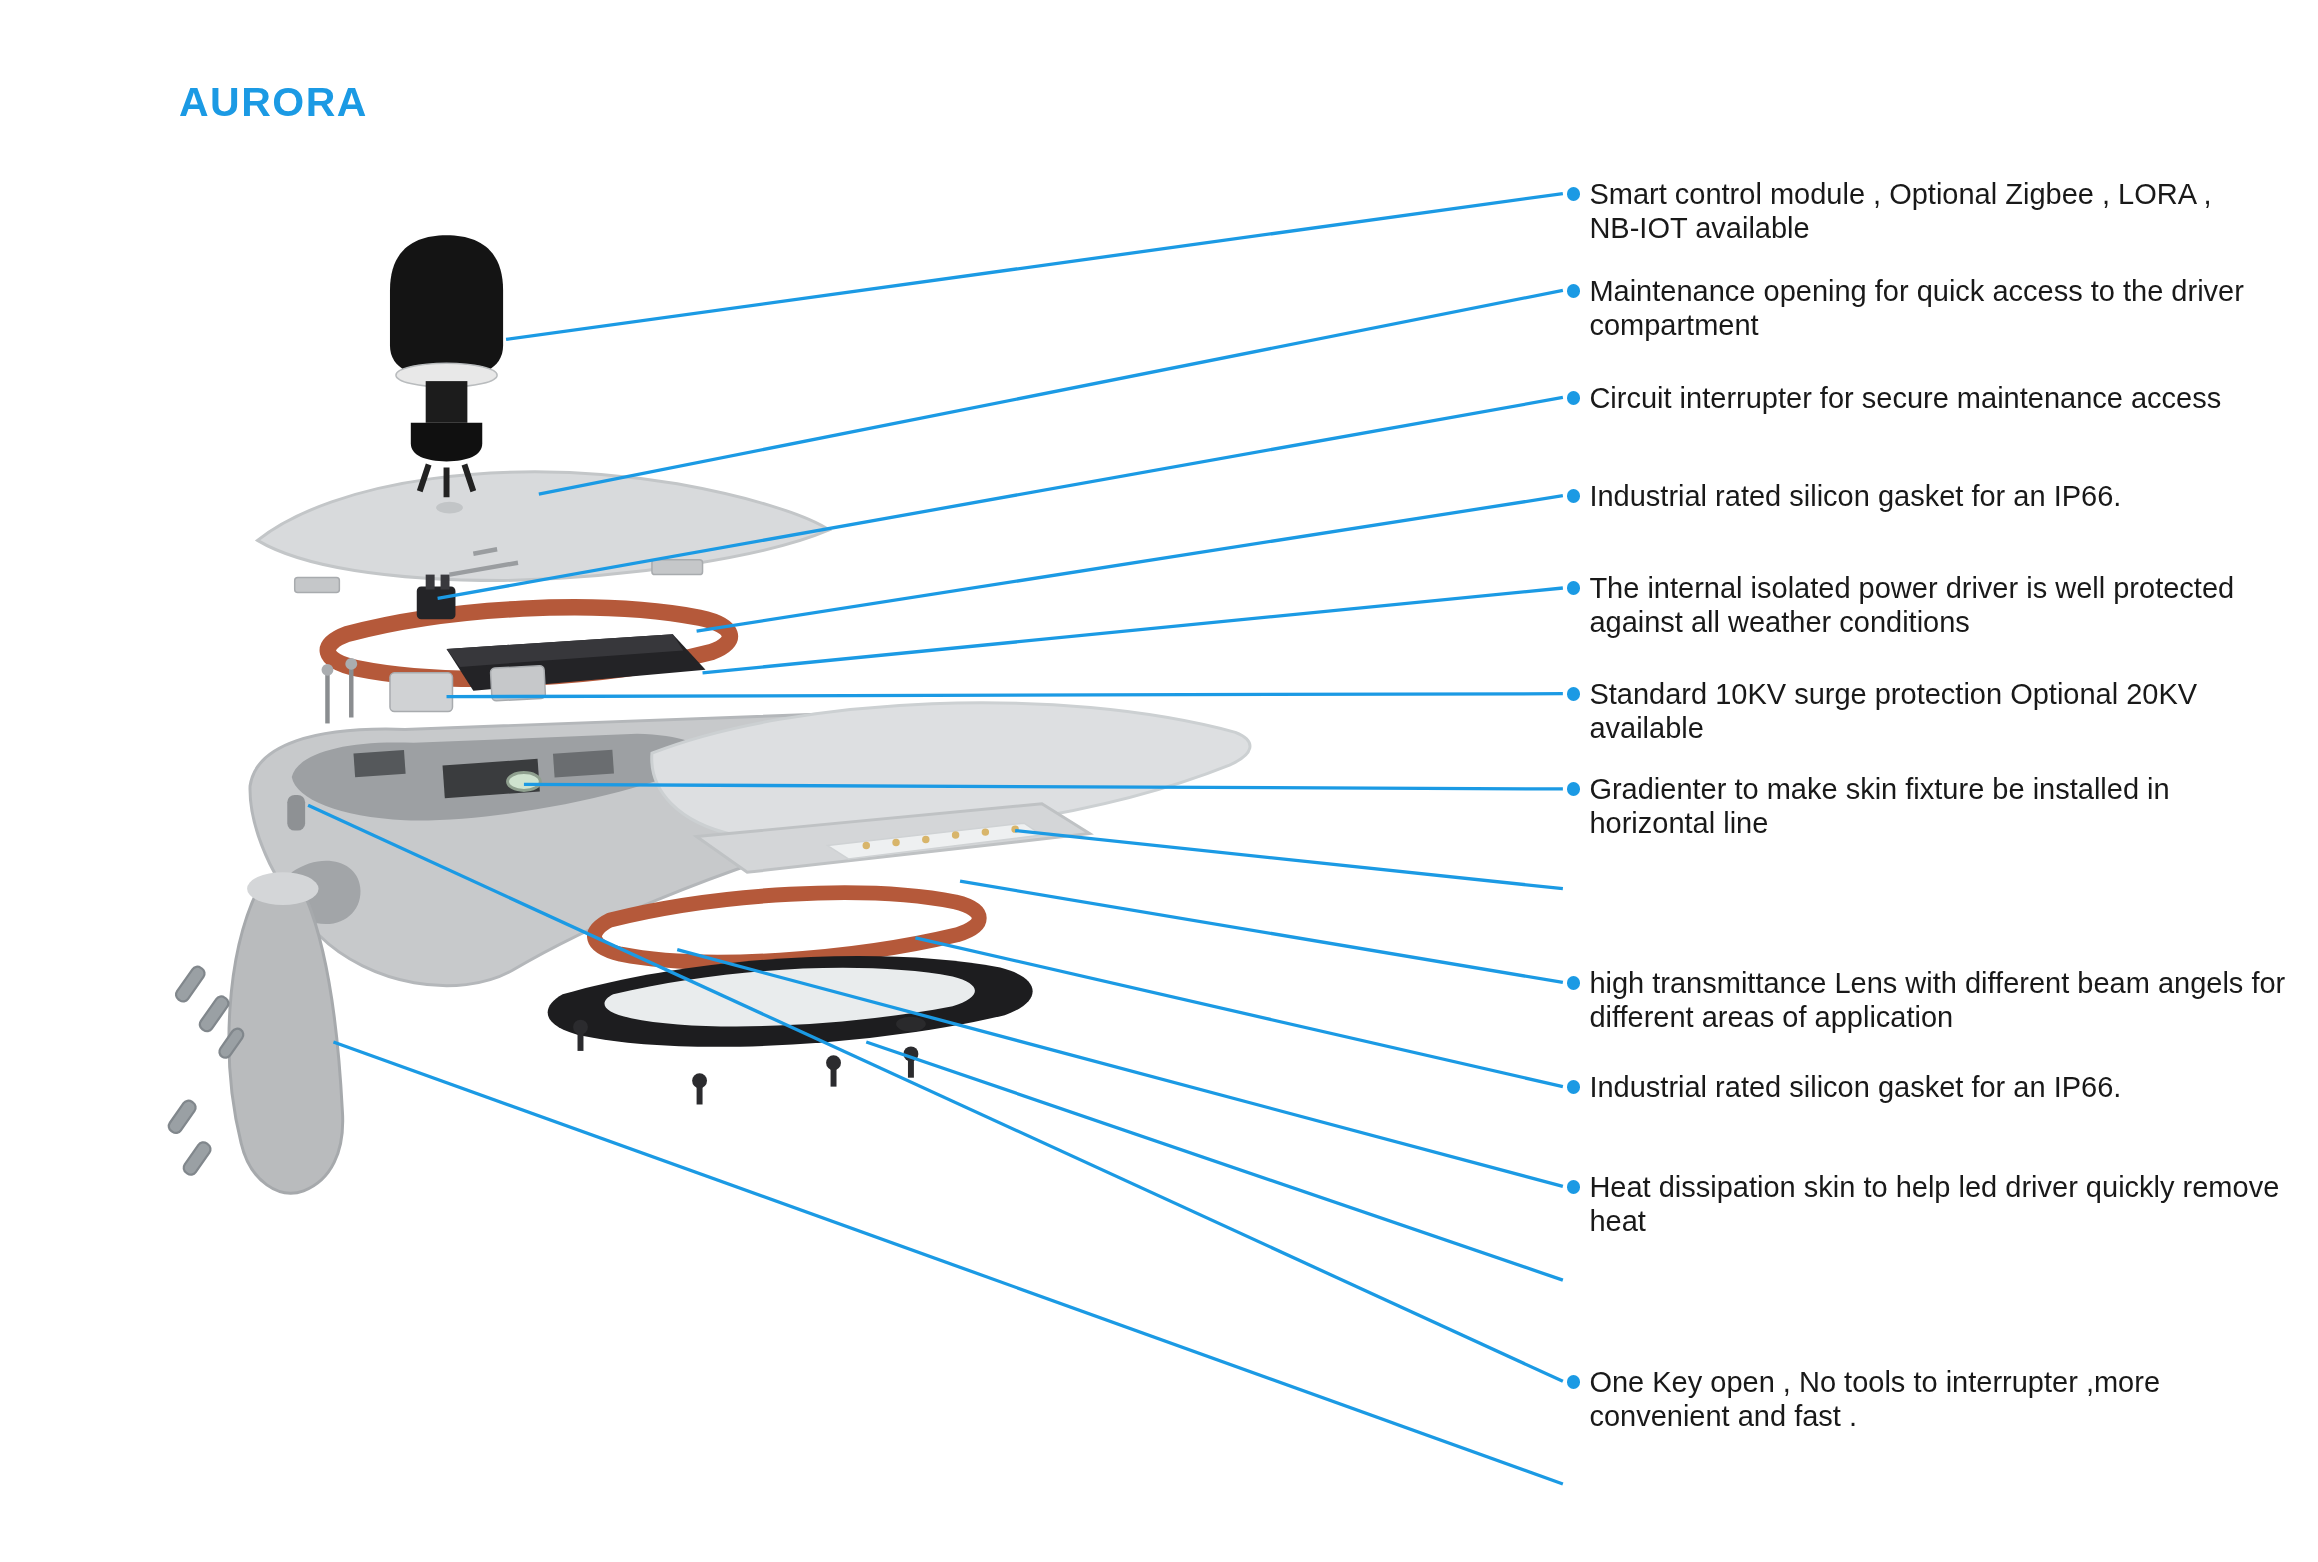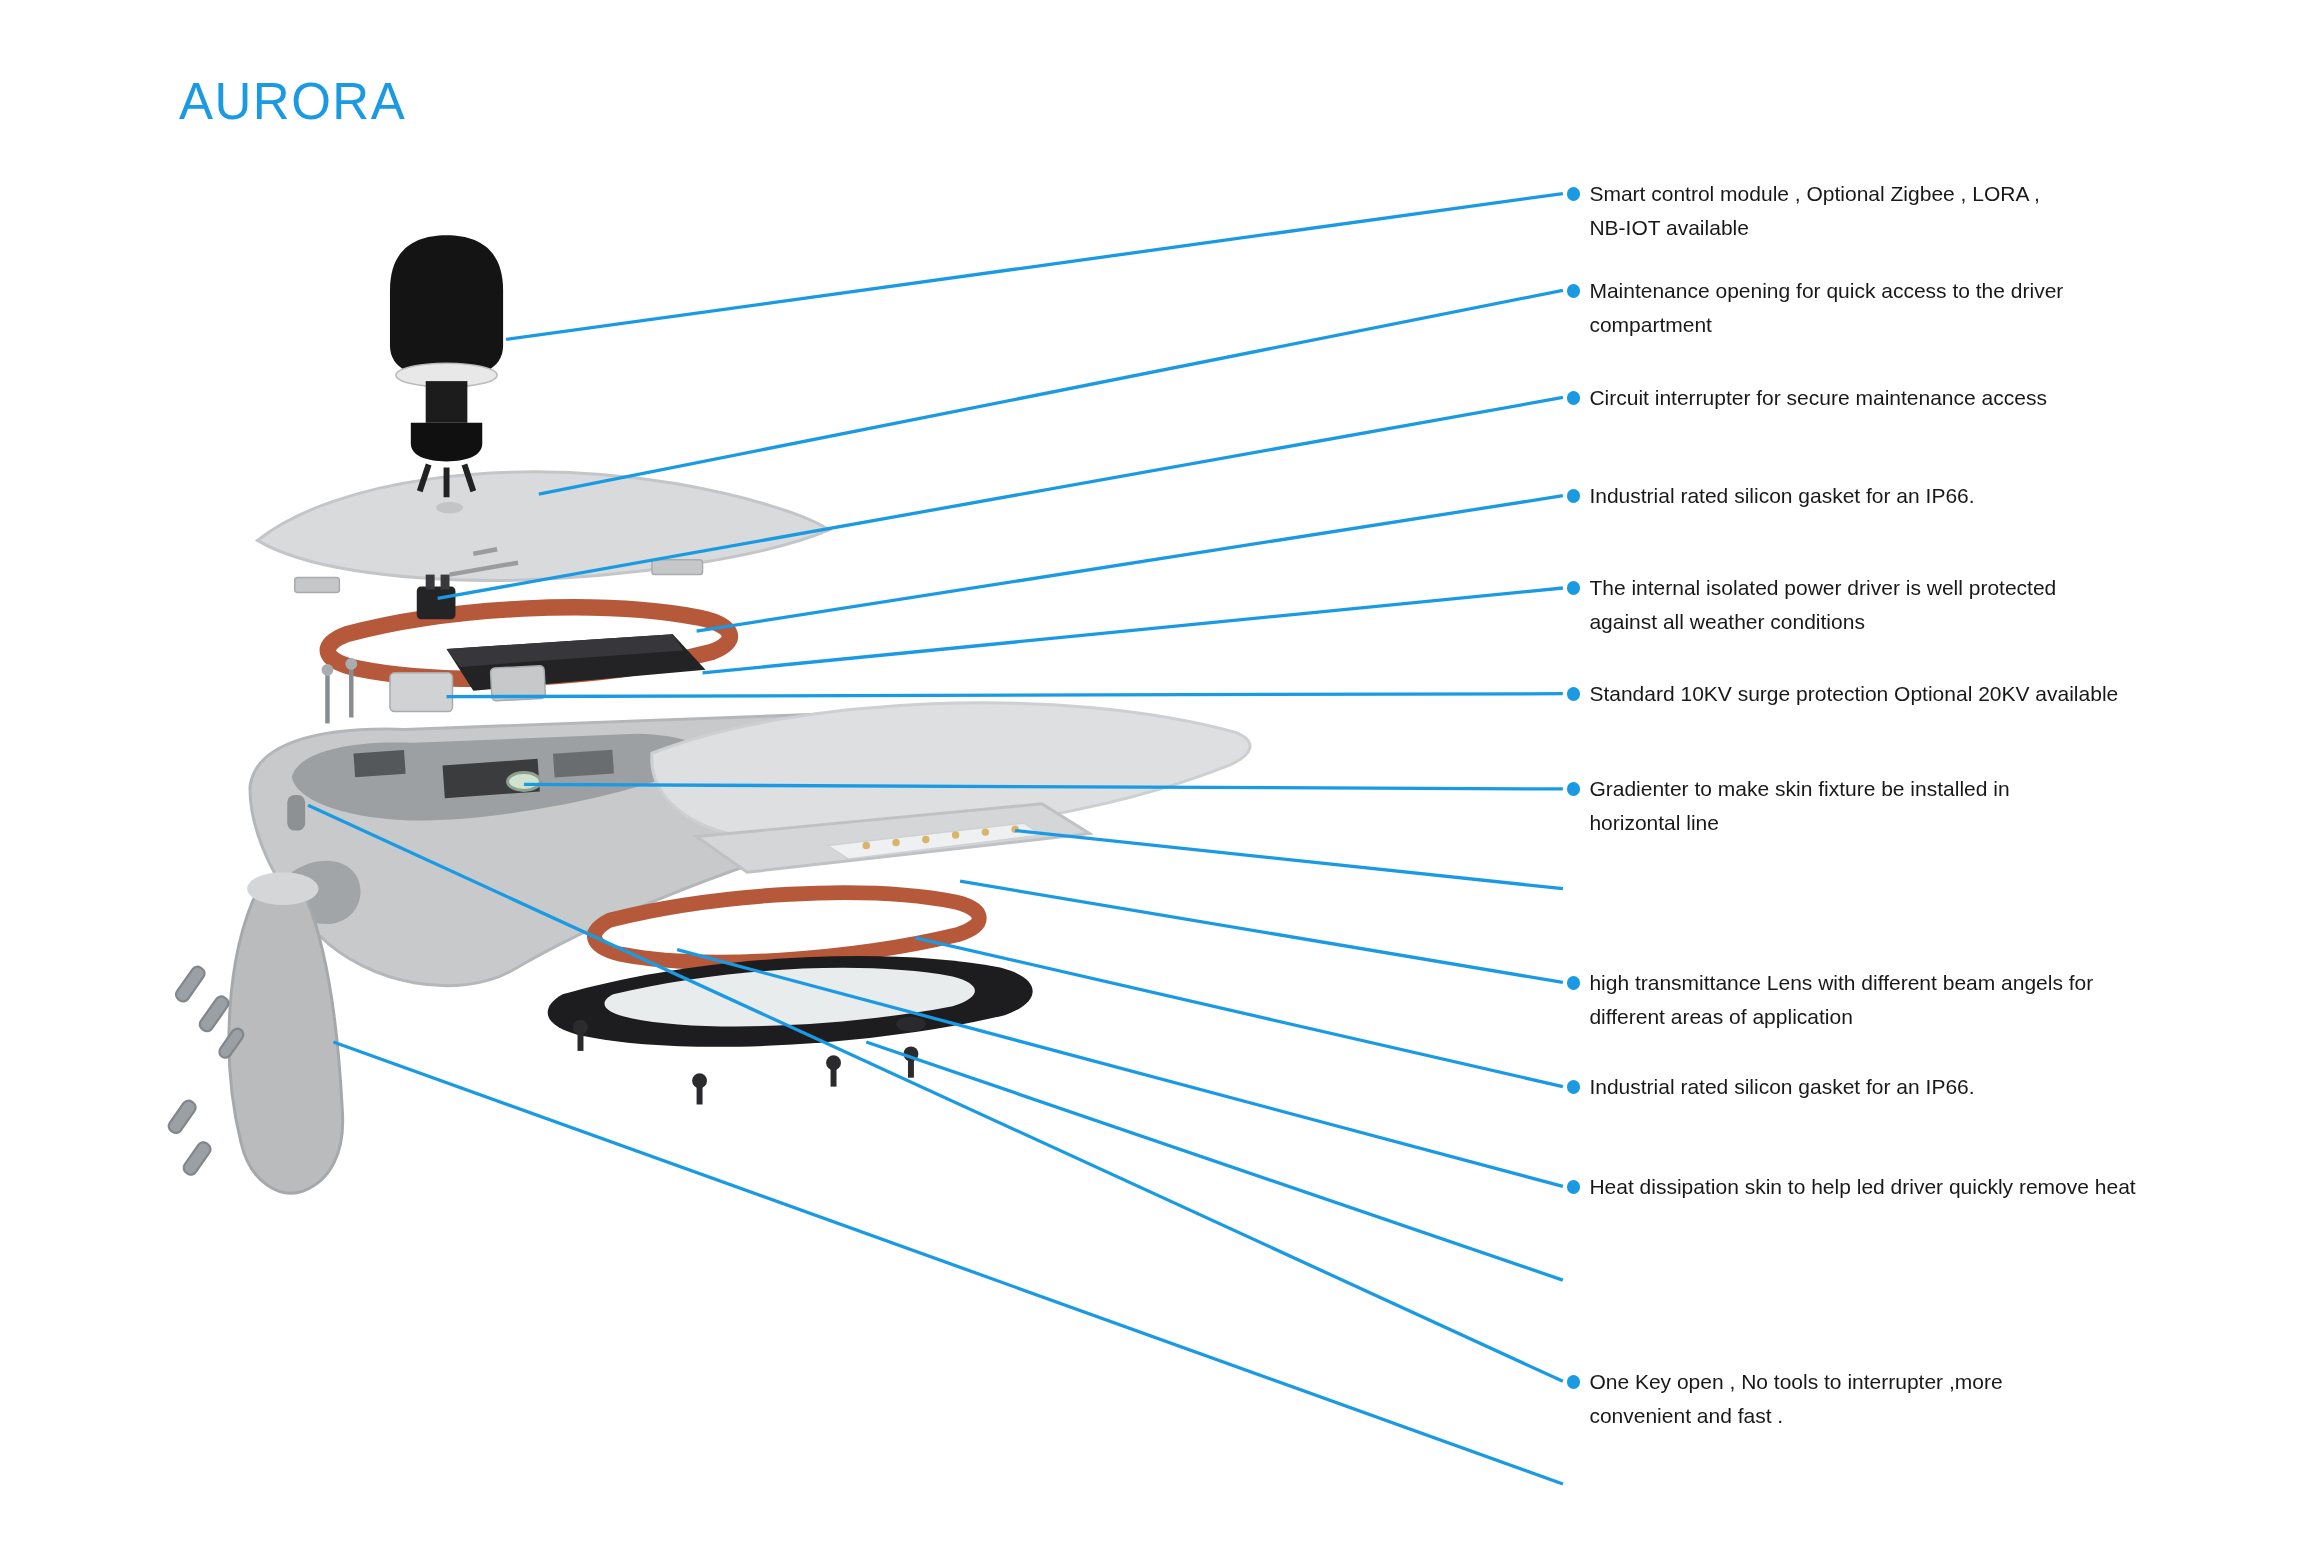--- a/index.html
+++ b/index.html
@@ -2,27 +2,27 @@
 <html style="--accent: #1b9ae4; --gasket: #b5593a;font-size:12px"><head>
 <meta charset="utf-8">
 <style>
   html,body{margin:0;padding:0;background:#ffffff;}
   .stage{
     position:relative;width:2319px;height:1563px;background:#ffffff;
     font-family:"Liberation Sans",sans-serif;overflow:hidden;
   }
   .art{position:absolute;left:0;top:0;width:2319px;height:1563px;}
   .logo{
-    position:absolute;left:179px;top:72px;
-    font-size:51px;font-weight:400;letter-spacing:1.5px;
+    position:absolute;left:179px;top:79px;
+    font-size:41px;font-weight:700;letter-spacing:1.5px;
     color:var(--accent,#1b9ae4);
   }
   .callout{
     position:absolute;left:1567px;display:flex;align-items:flex-start;
-    font-size:21px;line-height:34px;color:#191919;white-space:pre-line;
+    font-size:29px;line-height:34px;color:#191919;white-space:pre-line;
   }
   .dot{
     width:13.4px;height:13.4px;border-radius:50%;
     background:var(--accent,#1b9ae4);margin:10.4px 9px 0 0;flex:none;
   }
   .leader{stroke:var(--accent,#1b9ae4);stroke-width:2.2;fill:none;}
   .gasket{stroke:var(--gasket,#b5593a);}
   .c1{top:177px}.c2{top:274px}.c3{top:381px}.c4{top:479px}.c5{top:571px}
   .c6{top:677px}.c7{top:772px}.c8{top:872px}.c9{top:966px}.c10{top:1070px}
   .c11{top:1170px}.c12{top:1263px}.c13{top:1365px}.c14{top:1467px}

